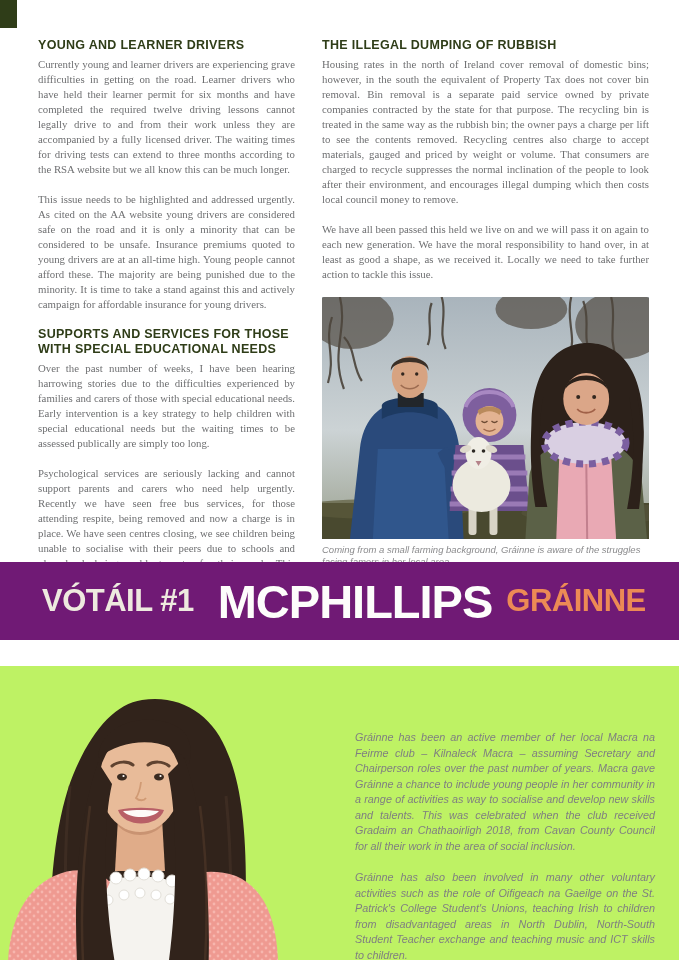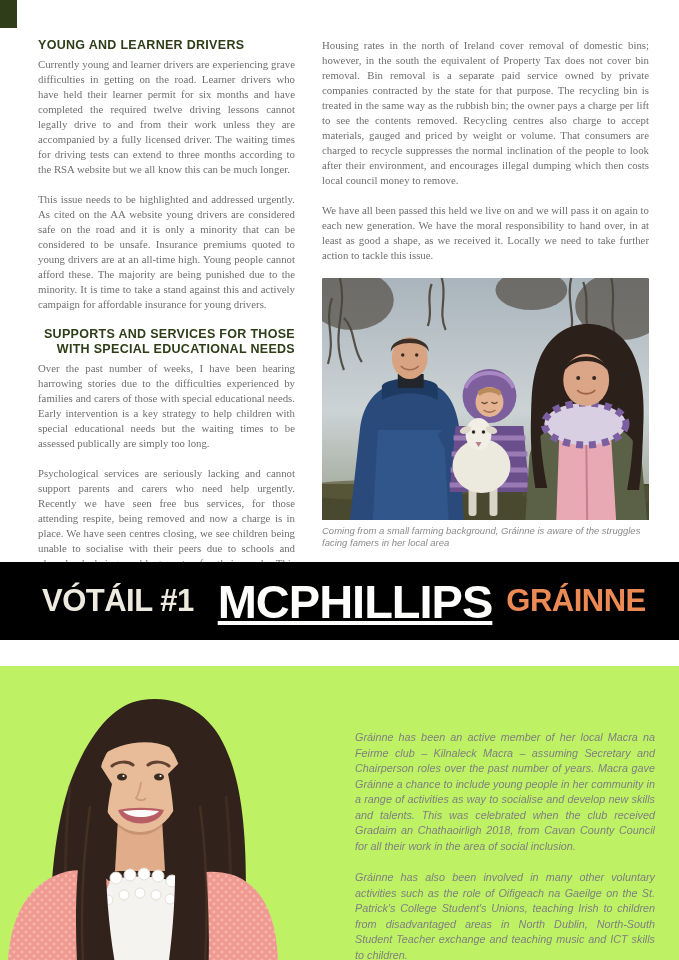--- a/index.html
+++ b/index.html
@@ -8,40 +8,40 @@
     font-family:"Liberation Sans",sans-serif;overflow:hidden;margin:0 auto;
   }
   .corner-mark{position:absolute;left:0;top:0;width:17px;height:28px;background:#2f3d18;}
   .col{position:absolute;top:38px;}
   .col-left{left:38px;width:257px;}
   .col-right{left:322px;width:327px;}
   .sec-heading{
     margin:0 0 4px 0;font-size:12.5px;line-height:15px;font-weight:bold;
     color:#2f3d18;letter-spacing:.3px;
   }
-  .sec-heading.second{margin-top:8px;text-align:right;}
+  .sec-heading.second{margin-top:8px;}
   .bodytext{
     margin:0 0 15px 0;font-size:10.8px;line-height:15px;color:#6e6f71;
     text-align:justify;
     font-family:Liberation Serif, serif;
   }
   .photo-frame{width:327px;height:242px;margin-top:12px;overflow:hidden;}
   .photo-frame svg{display:block;width:100%;height:100%;}
   .photo-caption{
     margin-top:5px;font-size:9.5px;line-height:12px;font-style:italic;color:#8b8b8d;
   }
   .vote-banner{
-    position:absolute;left:0;top:562px;width:679px;height:78px;background:#000000;
+    position:absolute;left:0;top:562px;width:679px;height:78px;background:#701a75;
     display:flex;align-items:center;box-sizing:border-box;padding-left:42px;
   }
   .vote-banner .votail{
     font-size:31px;font-weight:bold;color:#eeeadf;letter-spacing:-.5px;white-space:nowrap;
   }
   .vote-banner .surname{
-    font-size:47px;font-weight:bold;color:#fdfdfb;letter-spacing:-1px;margin-left:24px;white-space:nowrap;text-decoration:underline;
+    font-size:47px;font-weight:bold;color:#fdfdfb;letter-spacing:-1px;margin-left:24px;white-space:nowrap;
   }
   .vote-banner .firstname{
     font-size:31px;font-weight:bold;color:#ec8a55;letter-spacing:-.5px;margin-left:14px;white-space:nowrap;
   }
   .bio-section{
     position:absolute;left:0;top:666px;width:679px;height:314px;background:#bef264;overflow:hidden;font-style:italic;
   }
   .portrait{position:absolute;left:0;top:0;width:360px;height:314px;}
   .portrait svg{display:block;width:100%;height:100%;}
   .bio-text{
@@ -60,20 +60,21 @@
   <div class="col col-left">
     <h3 class="sec-heading">YOUNG AND LEARNER DRIVERS</h3>
     <p class="bodytext">Currently young and learner drivers are experiencing grave difficulties in getting on the road. Learner drivers who have held their learner permit for six months and have completed the required twelve driving lessons cannot legally drive to and from their work unless they are accompanied by a fully licensed driver. The waiting times for driving tests can extend to three months according to the RSA website but we all know this can be much longer.</p>
     <p class="bodytext">This issue needs to be highlighted and addressed urgently. As cited on the AA website young drivers are considered safe on the road and it is only a minority that can be considered to be unsafe. Insurance premiums quoted to young drivers are at an all-time high. Young people cannot afford these. The majority are being punished due to the minority. It is time to take a stand against this and actively campaign for affordable insurance for young drivers.</p>
     <h3 class="sec-heading second">SUPPORTS AND SERVICES FOR THOSE WITH SPECIAL EDUCATIONAL NEEDS</h3>
     <p class="bodytext">Over the past number of weeks, I have been hearing harrowing stories due to the difficulties experienced by families and carers of those with special educational needs. Early intervention is a key strategy to help children with special educational needs but the waiting times to be assessed publically are simply too long.</p>
     <p class="bodytext">Psychological services are seriously lacking and cannot support parents and carers who need help urgently. Recently we have seen free bus services, for those attending respite, being removed and now a charge is in place. We have seen centres closing, we see children being unable to socialise with their peers due to schools and playschools being unable to cater for their needs. This issue needs to be addressed.</p>
   </div>
 
   <div class="col col-right">
+    <h3 class="sec-heading">THE ILLEGAL DUMPING OF RUBBISH</h3>
     <p class="bodytext">Housing rates in the north of Ireland cover removal of domestic bins; however, in the south the equivalent of Property Tax does not cover bin removal. Bin removal is a separate paid service owned by private companies contracted by the state for that purpose. The recycling bin is treated in the same way as the rubbish bin; the owner pays a charge per lift to see the contents removed. Recycling centres also charge to accept materials, gauged and priced by weight or volume. That consumers are charged to recycle suppresses the normal inclination of the people to look after their environment, and encourages illegal dumping which then costs local council money to remove.</p>
     <p class="bodytext">We have all been passed this held we live on and we will pass it on again to each new generation. We have the moral responsibility to hand over, in at least as good a shape, as we received it. Locally we need to take further action to tackle this issue.</p>
 
     <div class="photo-frame">
       <svg viewBox="0 0 328 242" preserveAspectRatio="none">
         <defs>
           <linearGradient id="sky" x1="0" y1="0" x2="0" y2="1">
             <stop offset="0" stop-color="#a9b4bc"></stop>
             <stop offset="0.55" stop-color="#ccd3d5"></stop>
             <stop offset="1" stop-color="#9aa08e"></stop>

